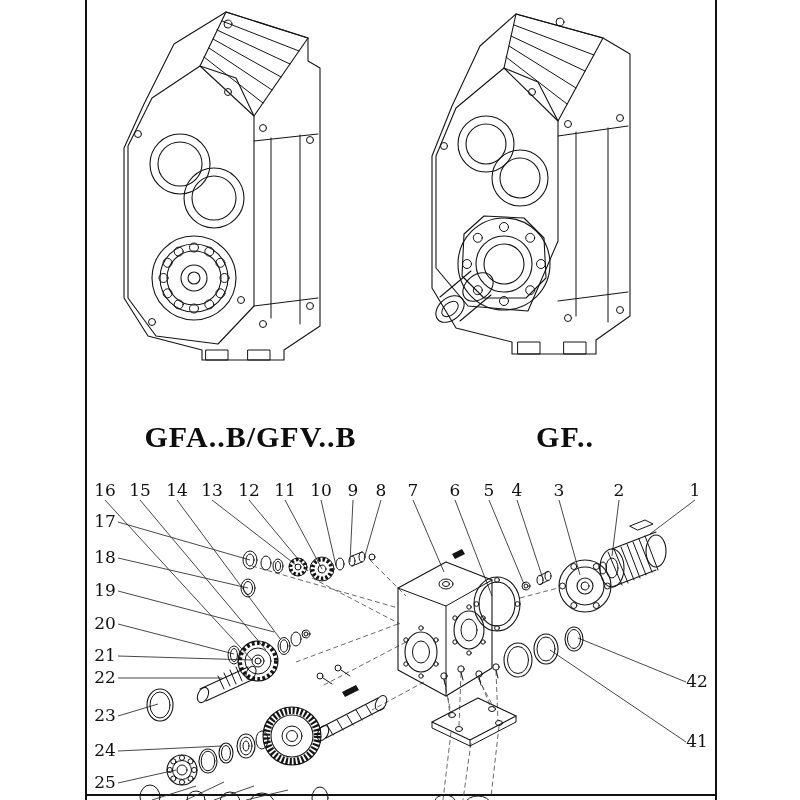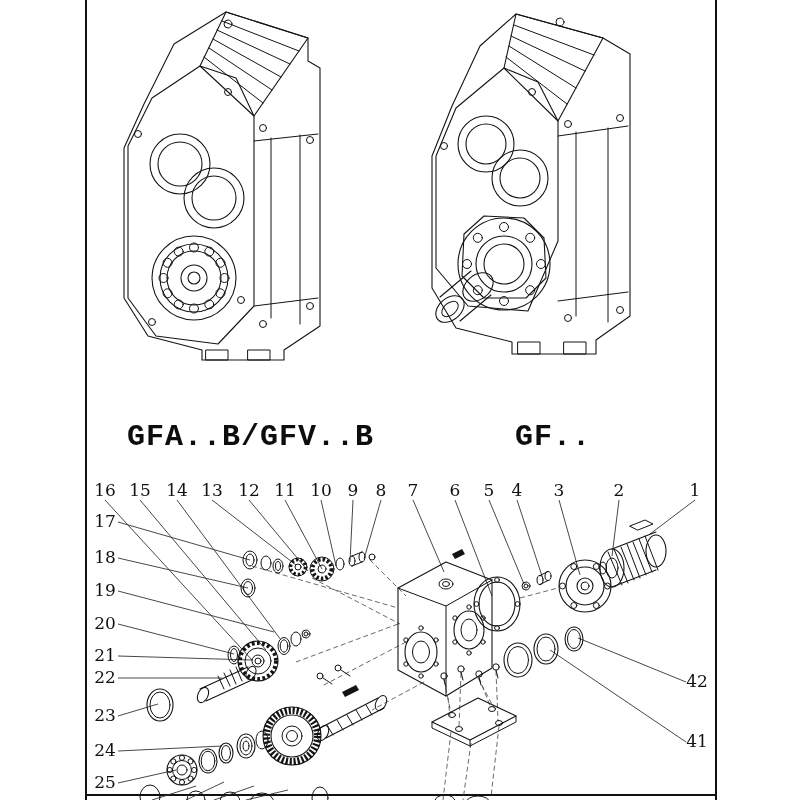--- a/index.html
+++ b/index.html
@@ -2,21 +2,21 @@
 <html><head>
 <meta charset="utf-8">
 <style>
   html,body{margin:0;padding:0;background:#f4f4f2;}
   #page{position:relative;width:800px;height:800px;background:#ffffff;overflow:hidden;
         font-family:"DejaVu Serif", serif;}
   .frame-v{position:absolute;top:0;bottom:0;width:2px;background:#111;}
   .frame-b{position:absolute;height:2px;background:#111;}
   .fig{position:absolute;}
   .caption{position:absolute;text-align:center;font-weight:bold;font-size:30px;
-           letter-spacing:1px;color:#0d0d0d;font-family:Liberation Mono, monospace;}
+           letter-spacing:1px;color:#0d0d0d;font-family:Liberation Serif, serif;}
   .s{fill:none;stroke:#141414;stroke-width:1.1;stroke-linejoin:round;stroke-linecap:round;}
   .s2{fill:none;stroke:#141414;stroke-width:1;stroke-linejoin:round;stroke-linecap:round;}
   .teeth{fill:none;stroke:#141414;}
   .fillk{fill:#141414;stroke:none;}
   .ld{stroke:#333;stroke-width:0.9;}
   .dsh{stroke:#444;stroke-width:0.8;stroke-dasharray:5 3;}
   .callout{font-family:"DejaVu Serif", serif;font-size:17px;fill:#111;text-anchor:middle;}
 </style>
 </head>
 <body>
@@ -138,21 +138,21 @@
     <g>
       <line class="s" x1="63" y1="265" x2="32" y2="291"></line>
       <line class="s" x1="83" y1="289" x2="52" y2="315"></line>
       <ellipse class="s" cx="70" cy="281" rx="12" ry="17" transform="rotate(50 70 281)"></ellipse>
       <ellipse class="s" cx="42" cy="303" rx="11" ry="16" transform="rotate(50 42 303)"></ellipse>
       <ellipse class="s2" cx="42" cy="303" rx="6" ry="9.5" transform="rotate(50 42 303)"></ellipse>
     </g>
   </svg>
 
   <div class="caption" style="left:108px;top:420px;width:285px;">GFA..B/GFV..B</div>
-  <div class="caption" style="left:408px;top:420px;width:290px;">GF..</div>
+  <div class="caption" style="left:420px;top:420px;width:290px;">GF..</div>
 
   <svg class="fig" style="left:0;top:470px;width:800px;height:330px" viewBox="0 0 800 330">
 
     <g>
       <line class="dsh" x1="252" y1="96" x2="398" y2="138"></line>
       <line class="dsh" x1="312" y1="108" x2="400" y2="154"></line>
       <line class="dsh" x1="370" y1="90" x2="406" y2="126"></line>
       <line class="dsh" x1="398" y1="154" x2="296" y2="192"></line>
       <line class="dsh" x1="406" y1="172" x2="322" y2="216"></line>
       <line class="dsh" x1="424" y1="212" x2="372" y2="240"></line>

